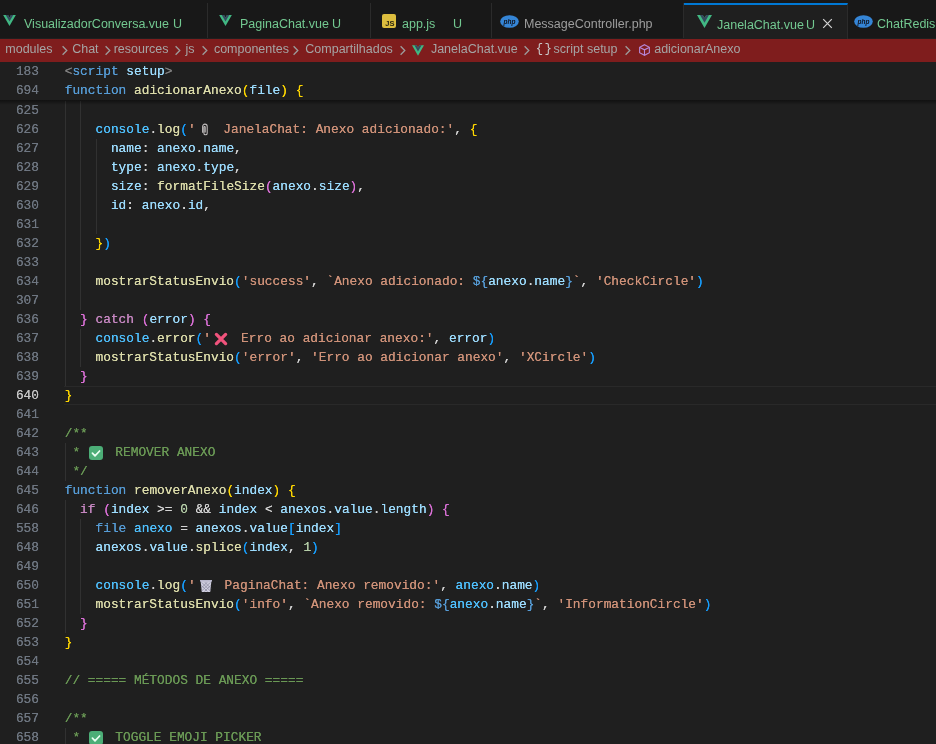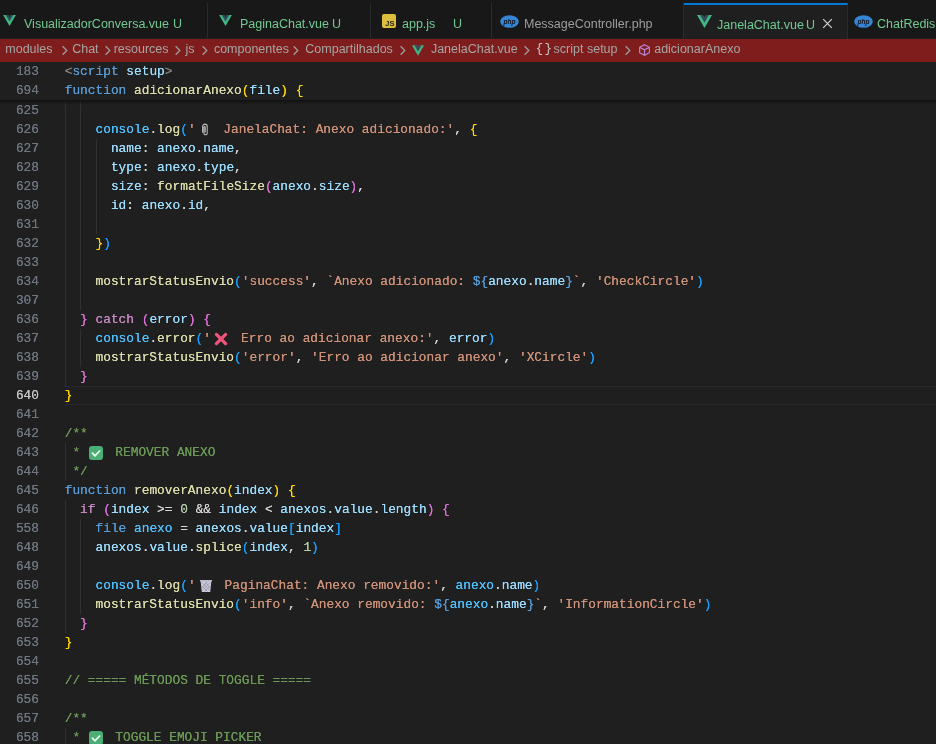--- a/index.html
+++ b/index.html
@@ -70,21 +70,21 @@
 <div class="r" style="top:557px"><span class="ln">649</span><span class="cd"></span></div>
 <div class="r" style="top:576px"><span class="ln">650</span><span class="cd">    <span class="b">console</span><span class="w">.</span><span class="f">log</span><span class="g3">(</span><span class="s">'</span><span class="e" style="width:29px"><svg style="left:3.5px;top:2.5px" width="14" height="14" viewBox="0 0 14 14">
             <path d="M1.5 1h11L11.2 13H2.8z" fill="#cfcede"></path>
             <path d="M1 1h12v1.6H1z" fill="#b9b8cc"></path>
             <path d="M2.7 3.4l8.6 8.6M5.8 3.2l6 6M2.5 6.5l6 6M11.3 3.4l-8.6 8.6M8.2 3.2l-6 6M11.5 6.5l-6 6" stroke="#8f8ea3" stroke-width=".8"></path>
           </svg></span><span class="s">PaginaChat: Anexo removido:'</span><span class="w">,</span> <span class="b">anexo</span><span class="w">.</span><span class="v">name</span><span class="g3">)</span></span></div>
 <div class="r" style="top:595px"><span class="ln">651</span><span class="cd">    <span class="f">mostrarStatusEnvio</span><span class="g3">(</span><span class="s">'info'</span><span class="w">,</span> <span class="s">`Anexo removido: </span><span class="k">${</span><span class="b">anexo</span><span class="w">.</span><span class="v">name</span><span class="k">}</span><span class="s">`</span><span class="w">,</span> <span class="s">'InformationCircle'</span><span class="g3">)</span></span></div>
 <div class="r" style="top:614px"><span class="ln">652</span><span class="cd">  <span class="g2">}</span></span></div>
 <div class="r" style="top:633px"><span class="ln">653</span><span class="cd"><span class="g1">}</span></span></div>
 <div class="r" style="top:652px"><span class="ln">654</span><span class="cd"></span></div>
-<div class="r" style="top:671px"><span class="ln">655</span><span class="cd"><span class="m">// ===== MÉTODOS DE TOGGLE =====</span></span></div>
+<div class="r" style="top:671px"><span class="ln">655</span><span class="cd"><span class="m">// ===== MÉTODOS DE ANEXO =====</span></span></div>
 <div class="r" style="top:690px"><span class="ln">656</span><span class="cd"></span></div>
 <div class="r" style="top:709px"><span class="ln">657</span><span class="cd"><span class="m">/**</span></span></div>
 <div class="r" style="top:728px"><span class="ln">658</span><span class="cd"><span class="m"> * </span><span class="e" style="width:27.5px"><svg style="left:1.5px;top:2.8px" width="14" height="14" viewBox="0 0 14 14">
             <rect x="0" y="0" width="14" height="14" rx="3" fill="#4cae77"></rect>
             <path d="M3.4 7.2l2.6 2.6 4.6-4.8" stroke="#eafff2" stroke-width="1.7" fill="none" stroke-linecap="round" stroke-linejoin="round"></path>
           </svg></span><span class="m">TOGGLE EMOJI PICKER</span></span></div>
 <div class="gd" style="left:64.7px;top:101px;height:285px"></div>
 <div class="gd" style="left:64.7px;top:443px;height:38px"></div>
 <div class="gd" style="left:64.7px;top:500px;height:133px"></div>
 <div class="gd" style="left:64.7px;top:728px;height:16px"></div>

